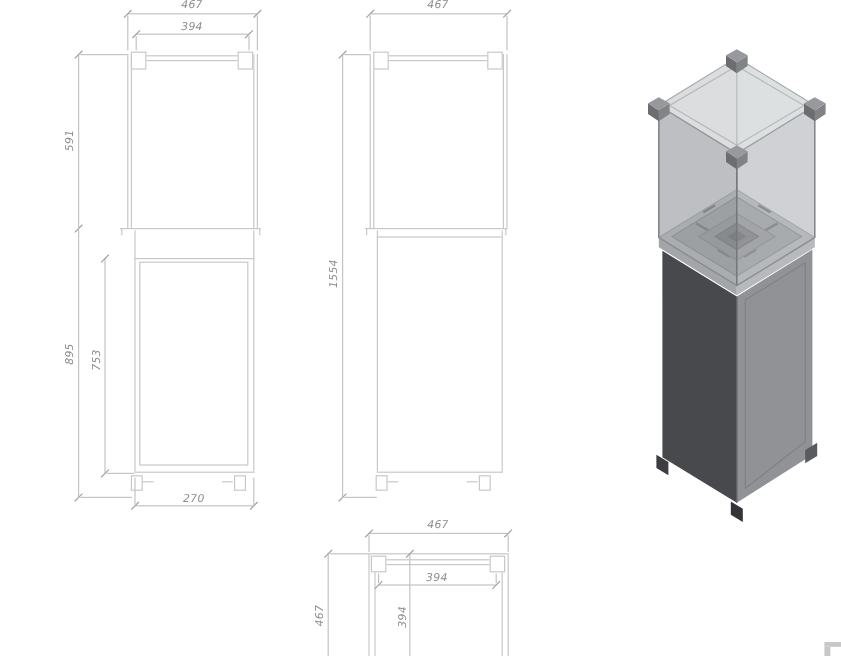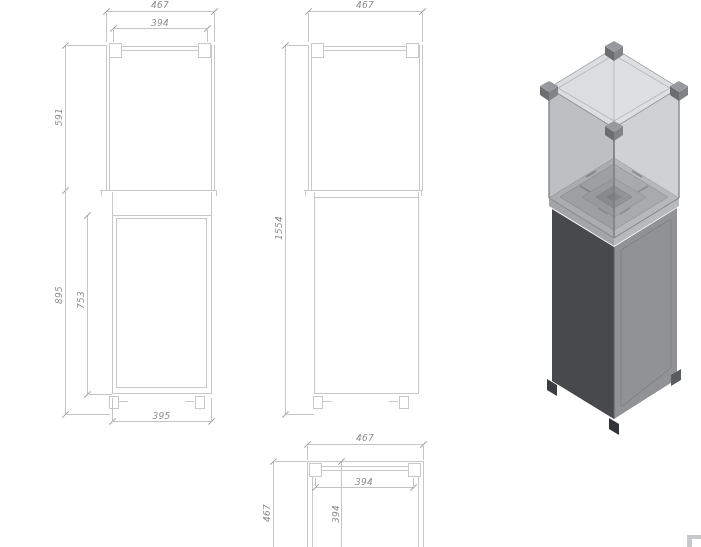--- a/index.html
+++ b/index.html
@@ -82,21 +82,21 @@
     <div class="vl" style="left:211px;top:192px;height:201px"></div>
     <div class="hl" style="left:112px;top:393px;width:100px"></div>
     <div class="hl" style="left:112px;top:215px;width:100px"></div>
     <div class="obx" style="left:116px;top:218px;width:89px;height:168px"></div>
 
     <div class="obx" style="left:109px;top:396px;width:8px;height:11px"></div>
     <div class="obx" style="left:195px;top:396px;width:8px;height:11px"></div>
     <div class="hl" style="left:119px;top:401px;width:9px"></div>
     <div class="hl" style="left:185px;top:401px;width:9px"></div>
 
-    <div class="dt" style="left:112px;top:411px;width:99px">395</div>
+    <div class="dt" style="left:112px;top:411px;width:99px">270</div>
     <div class="hl dl" style="left:112px;top:421px;width:99px"></div>
     <div class="tk" style="left:108px;top:421px"></div>
     <div class="tk" style="left:207px;top:421px"></div>
     <div class="vl dl" style="left:112px;top:398px;height:24px"></div>
     <div class="vl dl" style="left:211px;top:398px;height:24px"></div>
   </div>
 
   <div>
     <div class="dt" style="left:308px;top:0;width:114px">467</div>
     <div class="hl dl" style="left:308px;top:11px;width:114px"></div>

